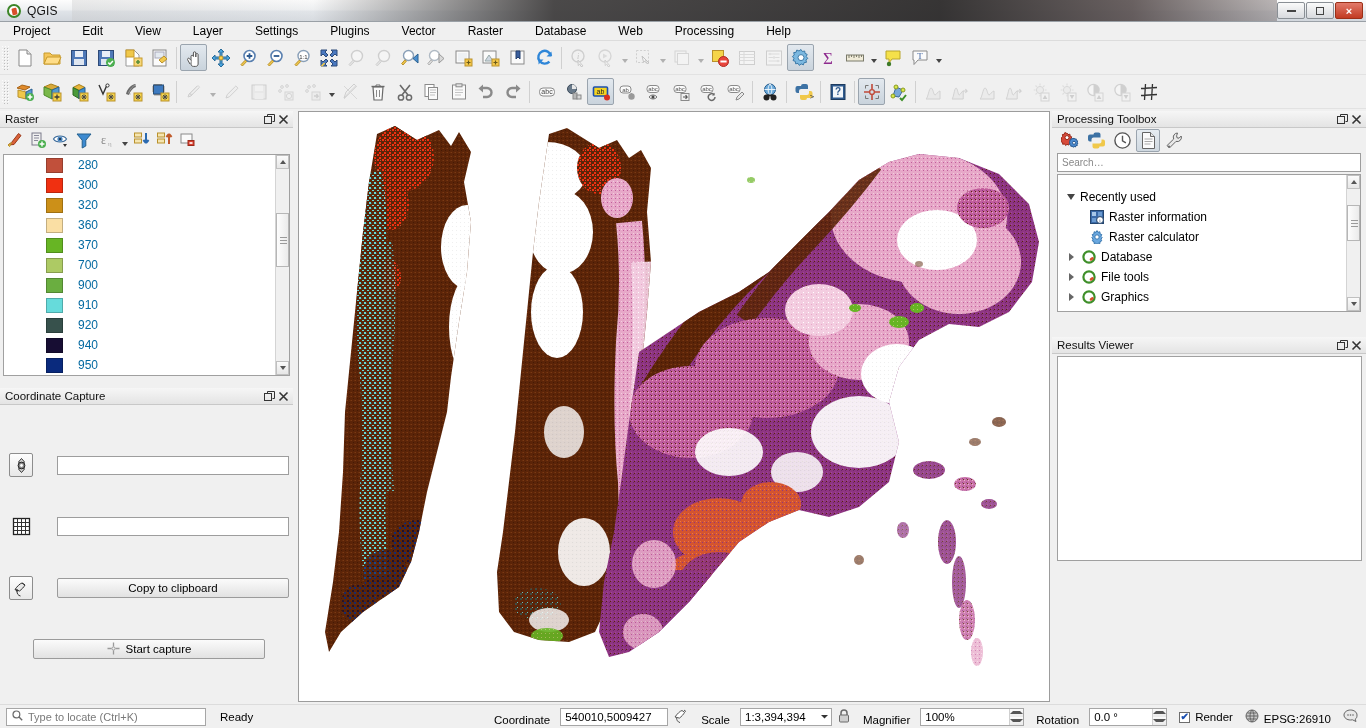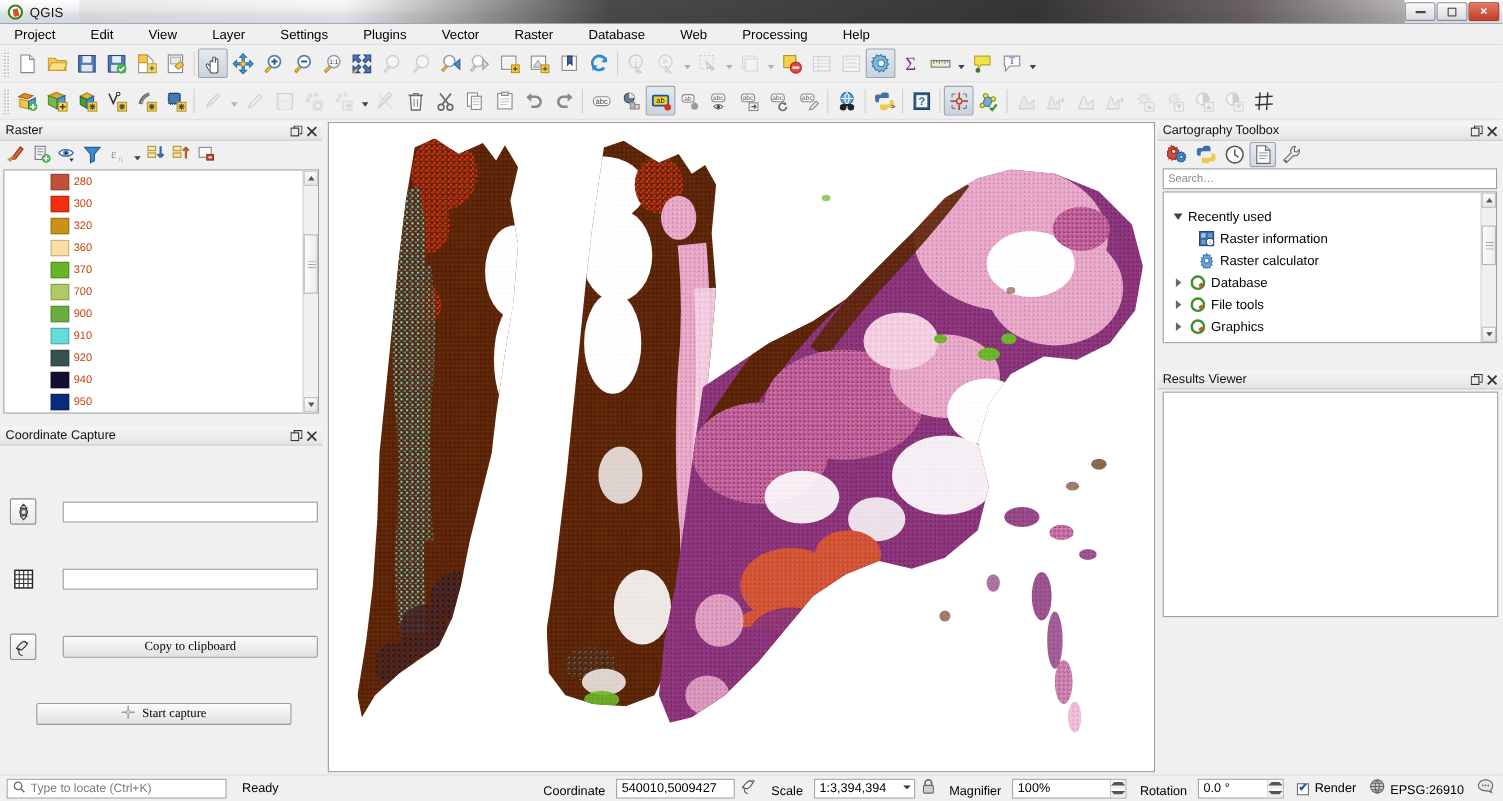--- a/index.html
+++ b/index.html
@@ -109,21 +109,21 @@
     background:#f0f0f0;
   }
   .ltbtn { width:22px;height:22px;display:flex;align-items:center;justify-content:center;position:relative; }
   #layers-tree {
     position:relative; margin:2px 3px 3px 3px; height:auto;
     background:#fff; border:1px solid #a0a0a0; overflow:hidden;
   }
   #layers-list { position:absolute; left:0; top:0; right:14px; bottom:0; }
   .legend-row { display:flex; align-items:center; height:20px; padding-left:42px; }
   .swatch { width:17px; height:15px; border:1px solid rgba(0,0,0,.22); flex:none; }
-  .legend-label { margin-left:4px; font-size:10px; color:#c2410c; }
+  .legend-label { margin-left:15px; font-size:12px; color:#0369a1; }
 
   .vscroll {
     position:absolute; right:0; top:0; bottom:0; width:14px;
     background:#f0f0f0; border-left:1px solid #d4d4d4;
   }
   .vscroll .arrow-up, .vscroll .arrow-dn {
     position:absolute; left:0; width:13px; height:14px;
     background:linear-gradient(to bottom,#fbfbfb,#e6e6e6); border:1px solid #c0c0c0;
     display:flex; align-items:center; justify-content:center;
   }
@@ -149,21 +149,21 @@
   }
   .cc-input {
     height:19px; width:232px; background:#fff; border:1px solid #9d9d9d;
     margin-left:24px; font-size:11.5px; padding:0 4px; color:#000;
   }
   .cc-btn {
     height:20px; width:232px; margin-left:24px;
     background:linear-gradient(to bottom,#fbfbfb,#e2e2e2);
     border:1px solid #9b9b9b; border-radius:2px;
     display:flex; align-items:center; justify-content:center; gap:6px;
-    font-size:11.5px; color:#000;font-family:Liberation Serif, serif;
+    font-size:11.5px; color:#000;
   }
 
   
   #pt-dock { left:1052px; top:111px; width:314px; height:225px; }
   #pt-toolbar { height:24px; display:flex; align-items:center; gap:2px; padding:0 4px 0 6px; }
   .ptbtn { width:24px;height:23px;display:flex;align-items:center;justify-content:center;
            border:1px solid transparent;border-radius:2px; position:relative; }
   .ptbtn.active { border-color:#9aa4ae; background:linear-gradient(to bottom,#e6ecf1,#cfd8e0); }
   #pt-search {
     height:19px; margin:1px 5px 2px 5px; background:#fff; border:1px solid #9d9d9d;
@@ -1224,21 +1224,21 @@
           <ellipse cx="560" cy="448" rx="5" ry="5" fill="url(#spk-brown)" opacity=".6"></ellipse>
           <ellipse cx="452" cy="68" rx="4" ry="3" fill="url(#spk-green)" opacity=".7"></ellipse>
           <ellipse cx="620" cy="152" rx="4" ry="3" fill="url(#spk-brown)" opacity=".5"></ellipse>
         </g>
       </svg>
     </div>
   </div>
 
   <div class="dock" id="pt-dock">
     <div class="dock-title">
-      <span class="dt-label">Cartography Toolbox</span>
+      <span class="dt-label">Processing Toolbox</span>
       <div class="dock-btn">
         <svg width="11" height="11" viewBox="0 0 11 11">
             <rect x="0.5" y="2.5" width="7" height="7" fill="none" stroke="#333"></rect>
             <path d="M3.5 2.5v-2h7v7h-2" fill="none" stroke="#333"></path>
           </svg>
       </div>
       <div class="dock-btn">
         <svg width="11" height="11" viewBox="0 0 11 11">
             <path d="M1.5 1.5l8 8M9.5 1.5l-8 8" stroke="#333" stroke-width="1.6"></path>
           </svg>

